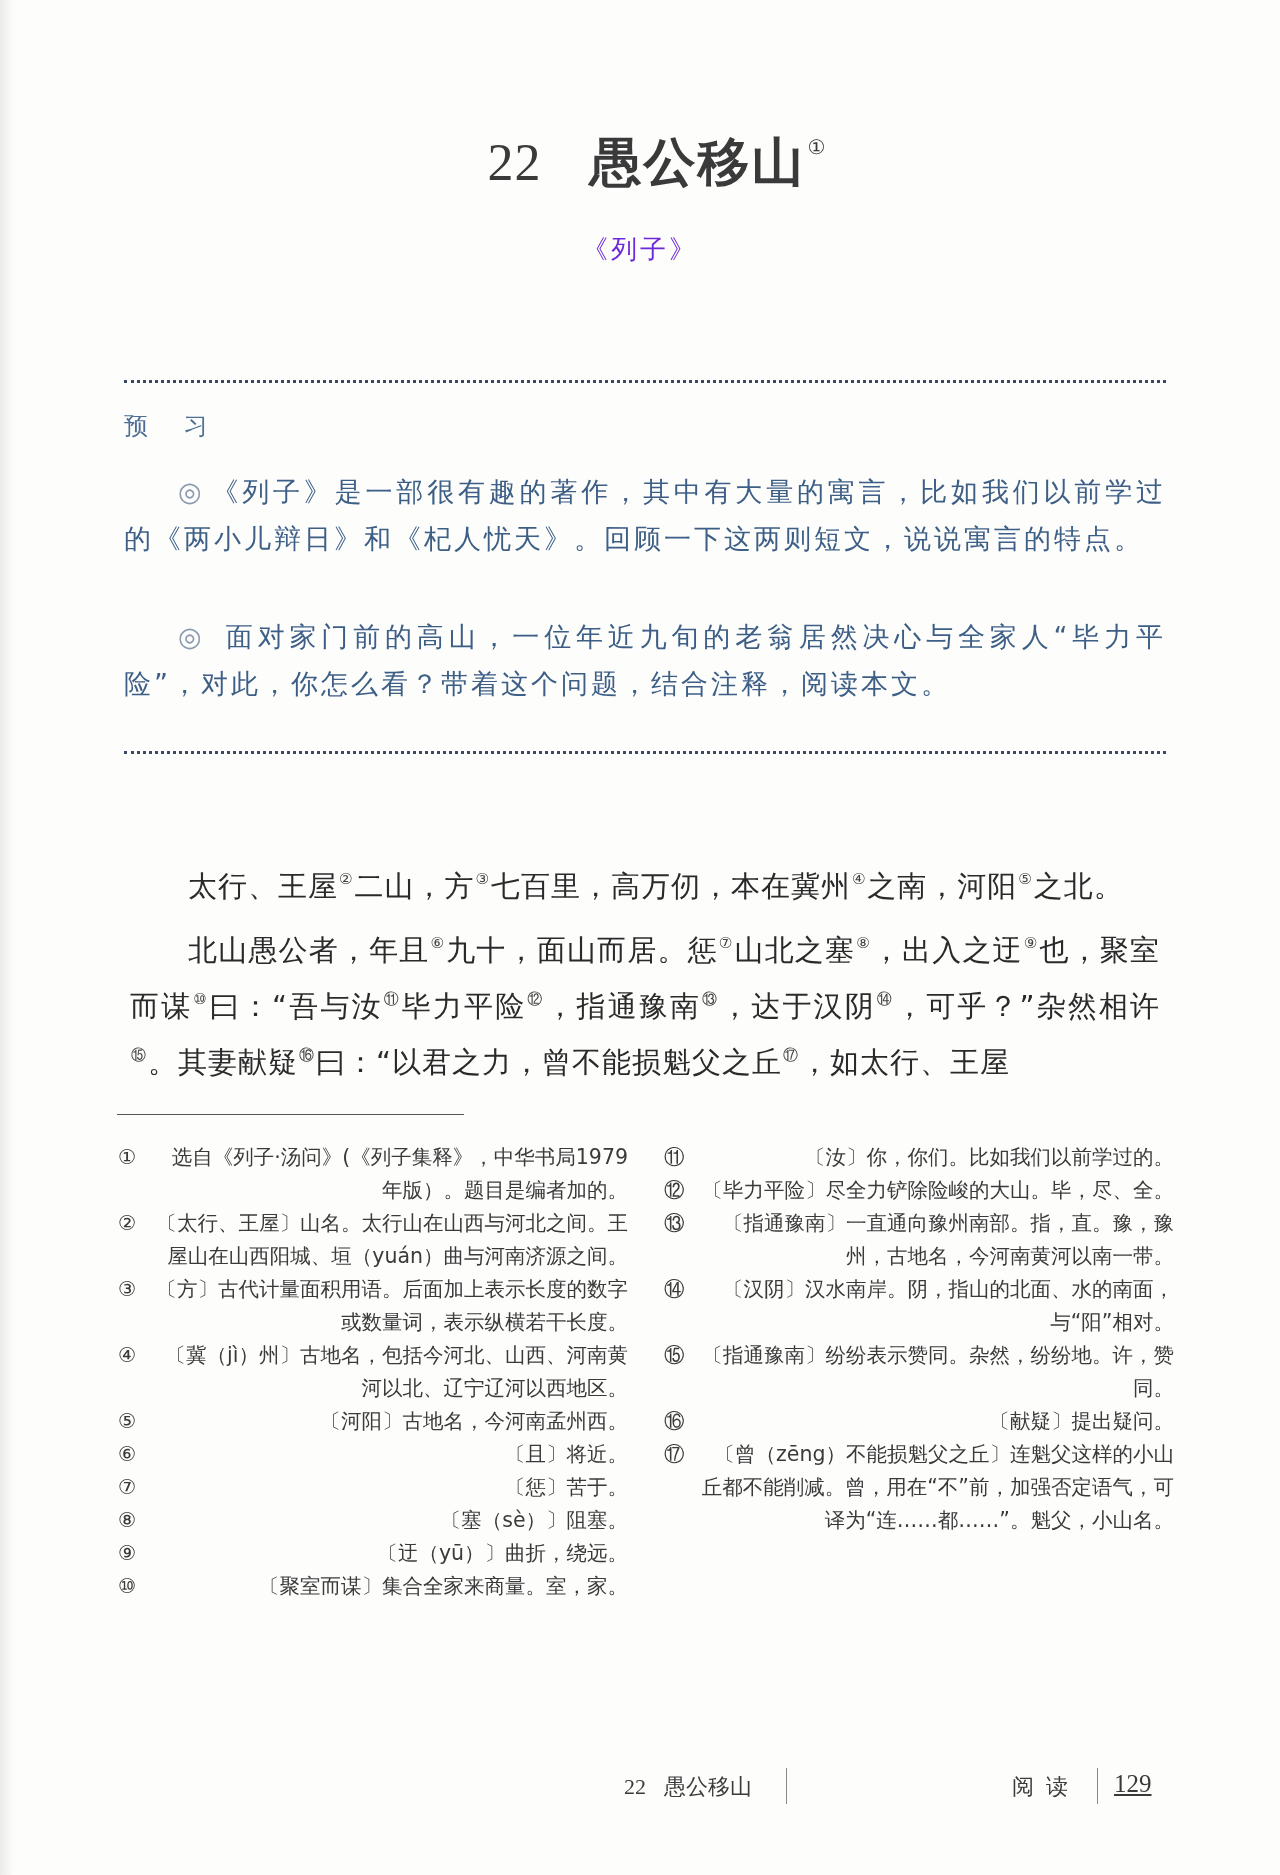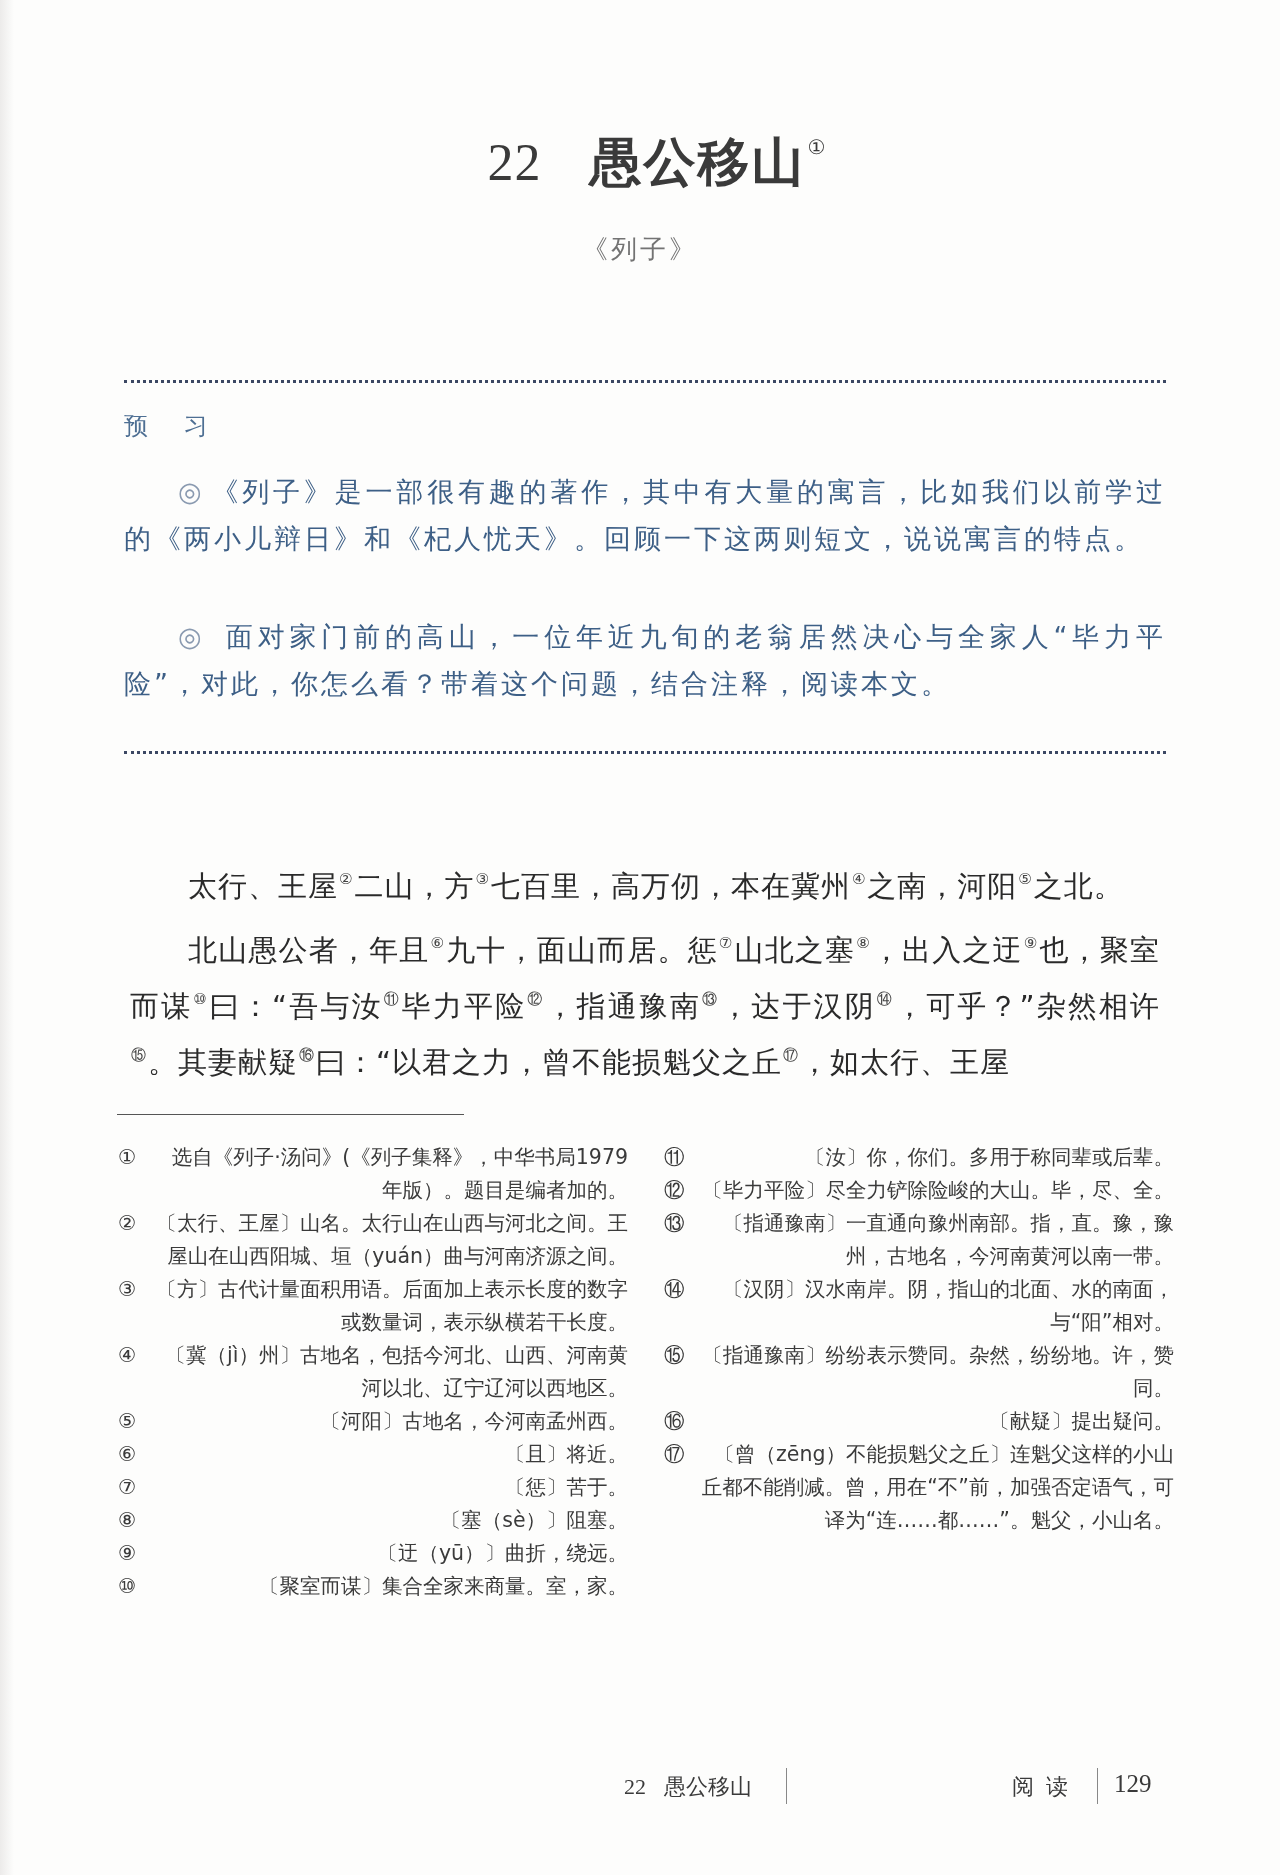--- a/index.html
+++ b/index.html
@@ -17,21 +17,21 @@
   
   .title {
     position: absolute; top: 128px; left: 17px; width: 1280px; text-align: center;
     font-size: 52px; letter-spacing: 1px; color: #3a3a3a; white-space: nowrap;
   }
   .title .num { font-family: "Liberation Serif", serif; margin-right: 48px; }
   .title .name { font-family: "DejaVu Sans", sans-serif; font-weight: bold; letter-spacing: 2px; }
   .title sup { font-size: 20px; vertical-align: 26px; margin-left: 2px; font-weight: normal; }
   .author {
     position: absolute; top: 232px; left: 0; width: 1280px; text-align: center;
-    font-size: 26px; color: #737373; letter-spacing: 3px;
+    font-size: 26px; color: #6d28d9; letter-spacing: 3px;
   }
   
   .dots {
     position: absolute; left: 124px; width: 1042px; height: 0;
     border-top: 3px dotted #3b4763;
   }
   
   .preview-heading {
     position: absolute; top: 410px; left: 124px;
     font-size: 24px; color: #4e6f93; letter-spacing: 14px;
@@ -69,21 +69,21 @@
   .fn .t { flex: 1; text-align: right; }
   
   .footer {
     position: absolute; top: 1768px; left: 0; width: 1280px; height: 40px;
     font-size: 22px; color: #3a3a3a;
   }
   .footer .lesson { position: absolute; left: 624px; top: 4px; font-family: "DejaVu Sans", sans-serif; }
   .footer .lesson .ln { font-family: "Liberation Serif", serif; margin-right: 18px; }
   .footer .vline { position: absolute; width: 0; border-left: 1.5px solid #888; height: 36px; top: 0; }
   .footer .section { position: absolute; left: 1012px; top: 4px; letter-spacing: 12px; font-family: Liberation Serif, serif; text-align: center; }
-  .footer .pagenum { position: absolute; left: 1114px; top: 2px; font-size: 25px; font-family: "Liberation Serif", serif; }
+  .footer .pagenum { position: absolute; left: 1114px; top: 2px; font-size: 25px; font-family: "Liberation Serif", serif; text-decoration: underline; }
 </style>
 </head>
 <body>
 
 <div class="page">
   <div class="left-shade"></div>
 
   <div class="title">
     <span class="num">22</span><span class="name">愚公移山</span><sup>①</sup>
   </div>
@@ -147,21 +147,21 @@
         <span class="t">〔迂（yū）〕曲折，绕远。</span>
       </div>
       <div class="fn">
         <span class="n">⑩</span>
         <span class="t">〔聚室而谋〕集合全家来商量。室，家。</span>
       </div>
     </div>
   <div class="fn-col right" id="fn-right">
       <div class="fn">
         <span class="n">⑪</span>
-        <span class="t">〔汝〕你，你们。多用于称同辈或后辈。</span>
+        <span class="t">〔汝〕你，你们。比如我们以前学过的。</span>
       </div>
       <div class="fn">
         <span class="n">⑫</span>
         <span class="t">〔毕力平险〕尽全力铲除险峻的大山。毕，尽、全。</span>
       </div>
       <div class="fn">
         <span class="n">⑬</span>
         <span class="t">〔指通豫南〕一直通向豫州南部。指，直。豫，豫州，古地名，今河南黄河以南一带。</span>
       </div>
       <div class="fn">

